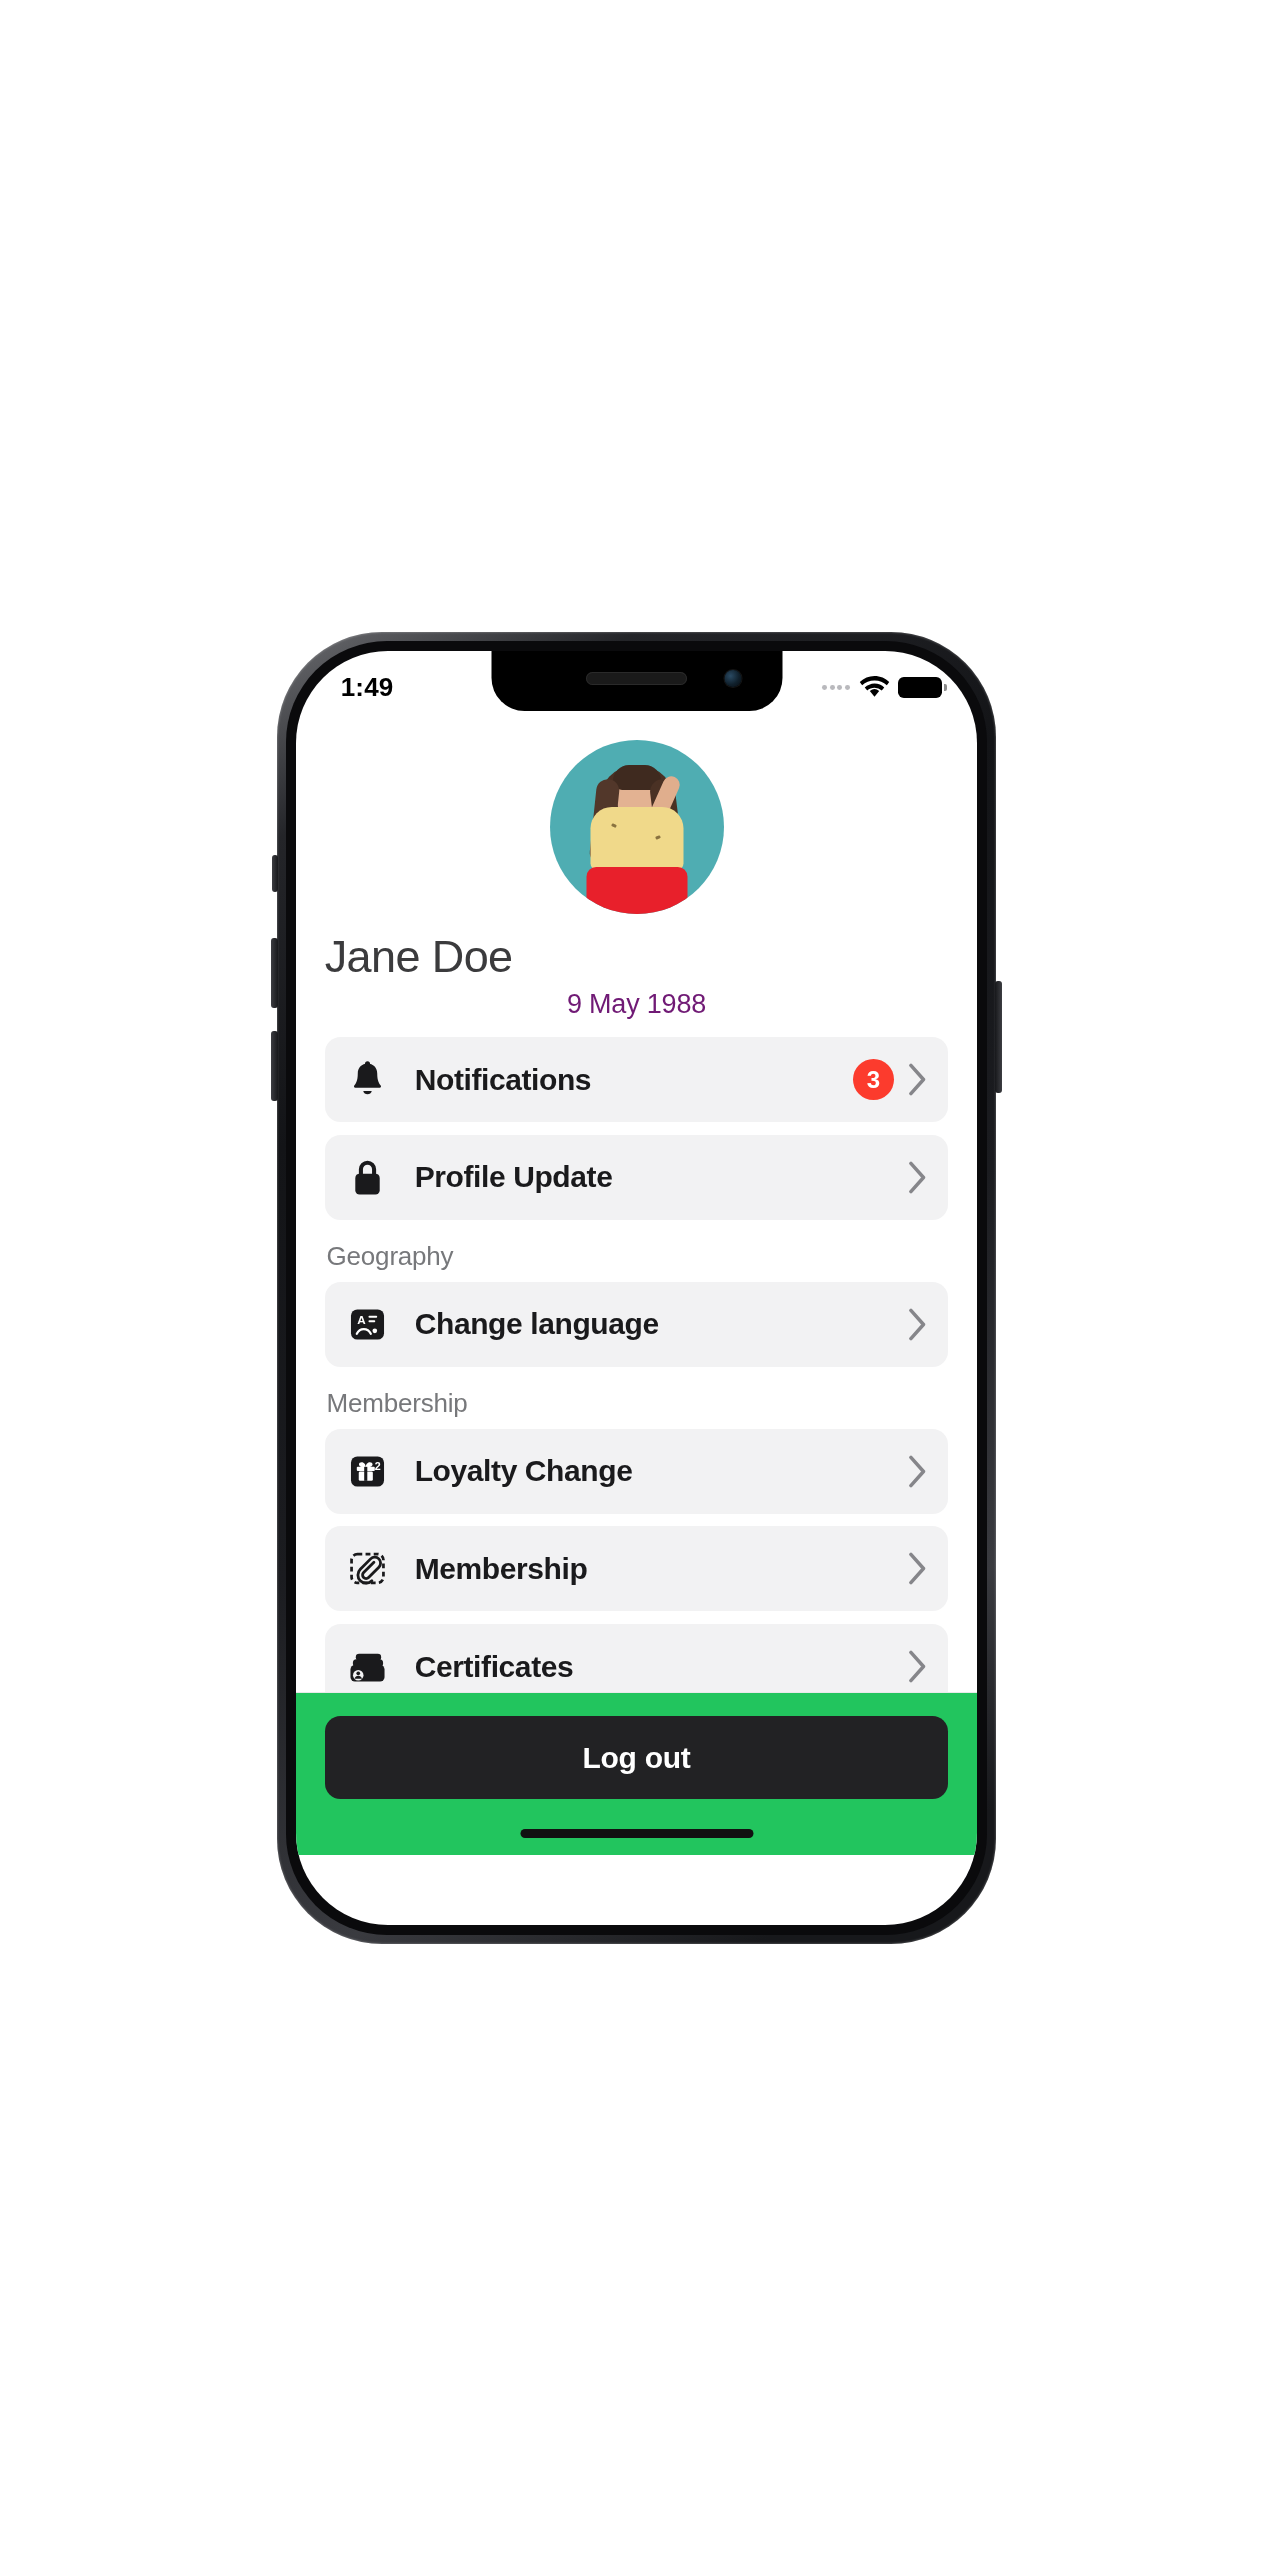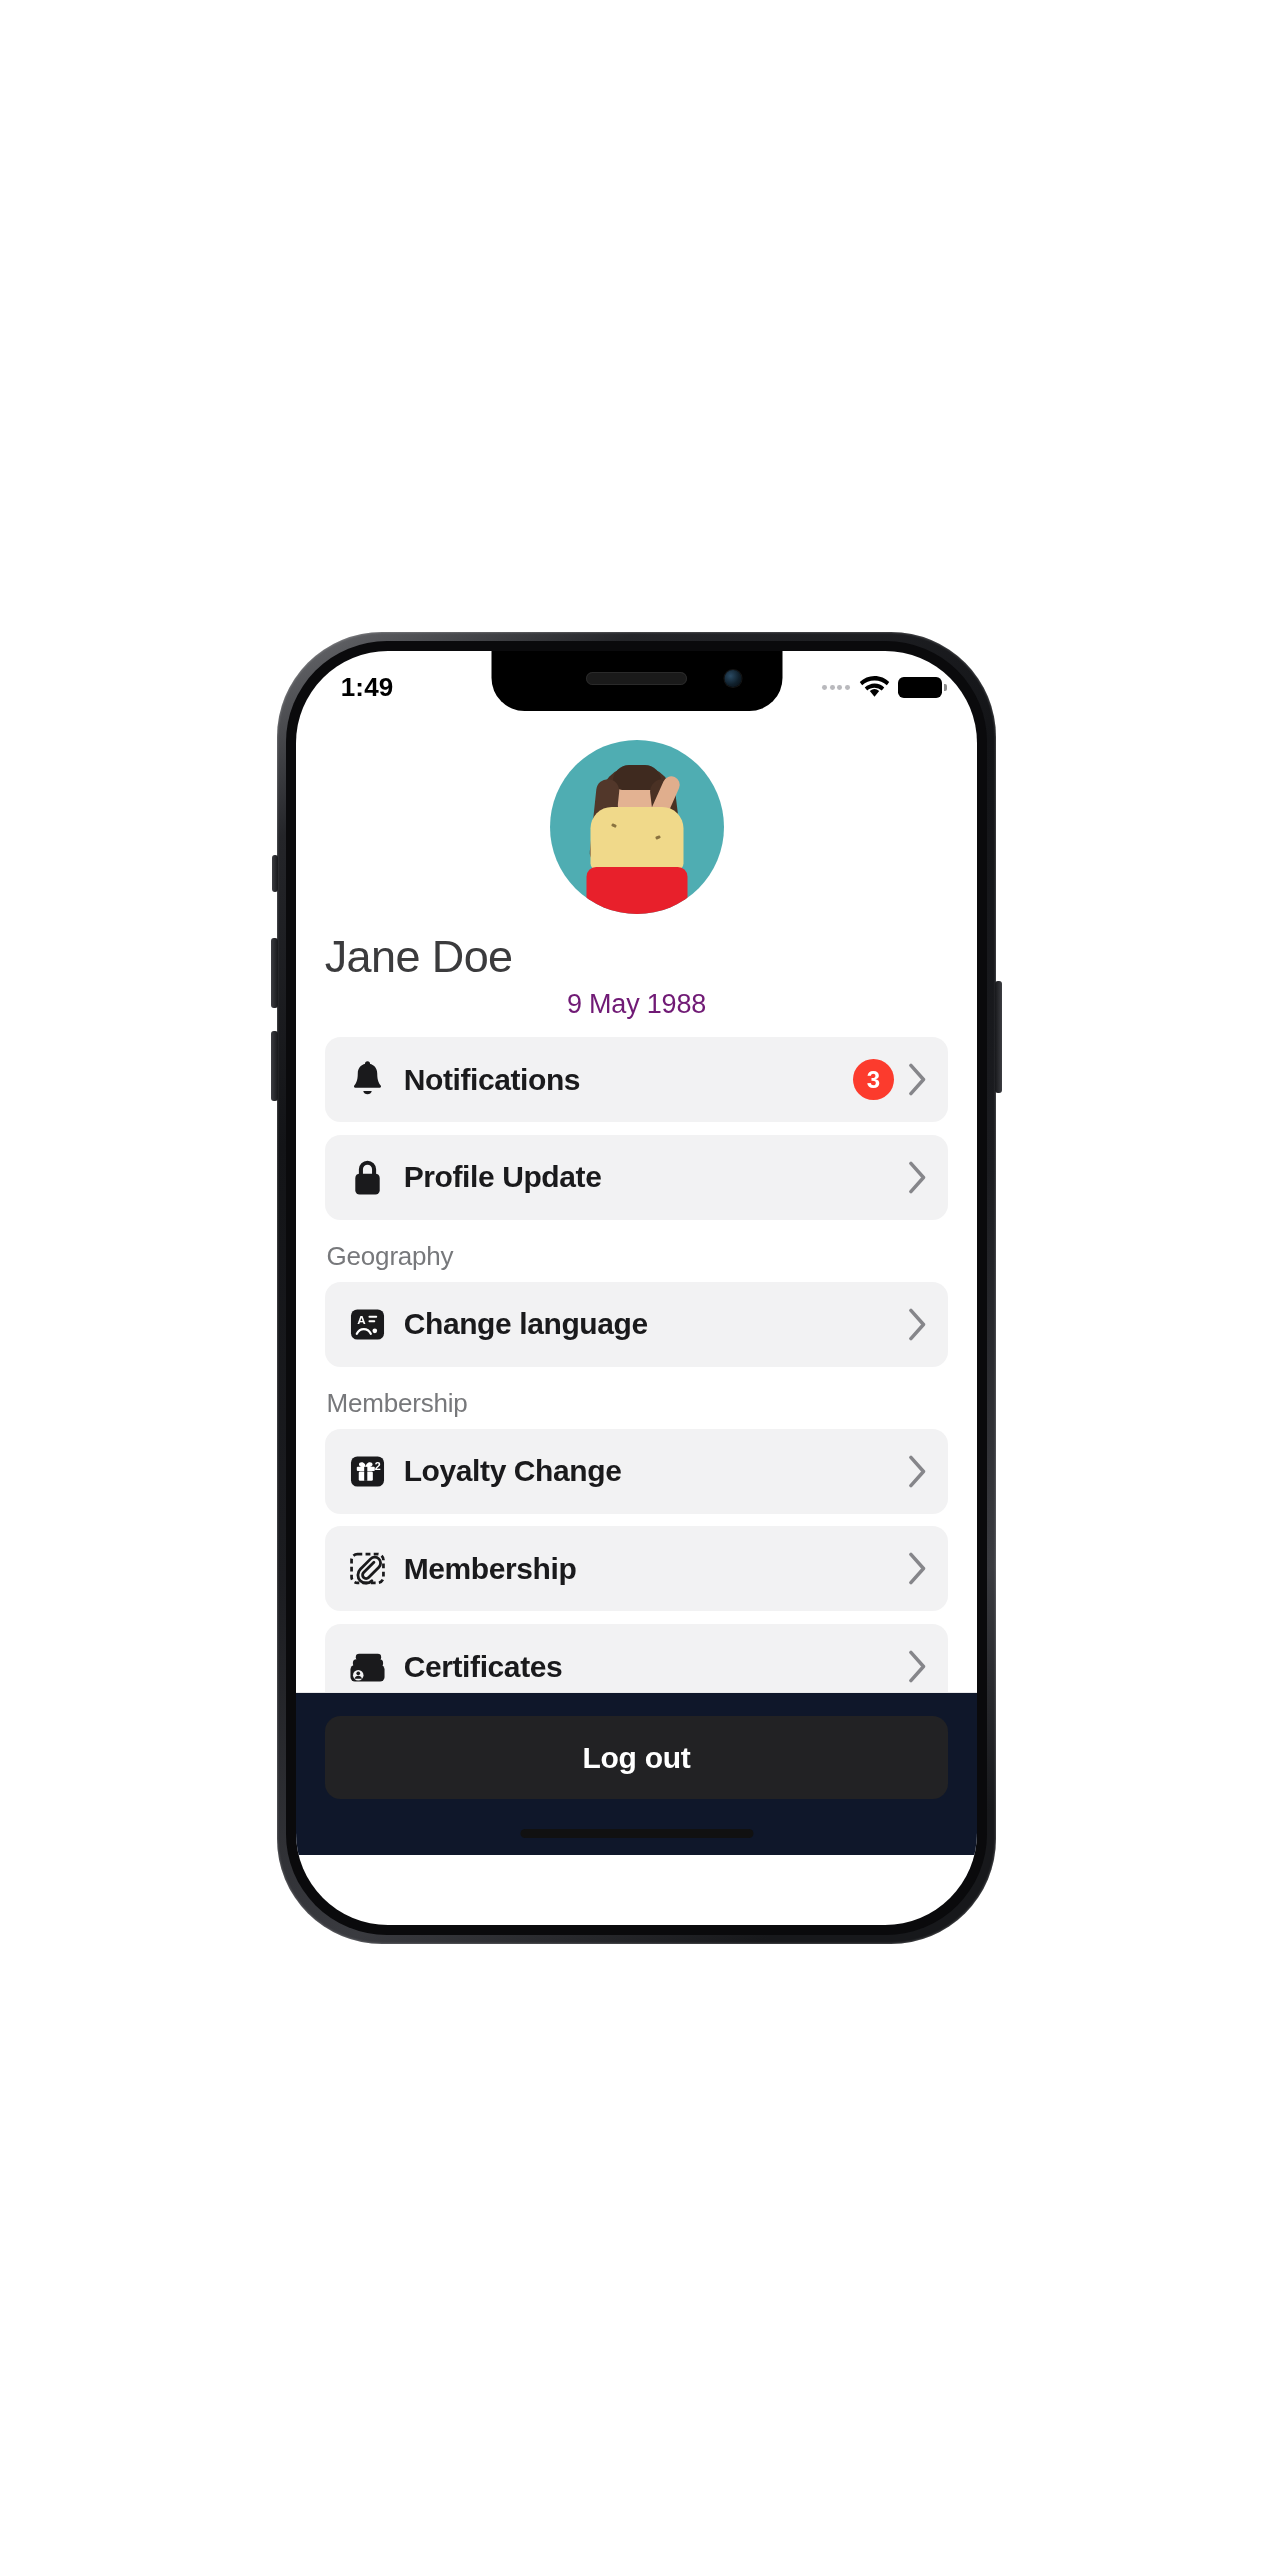--- a/index.html
+++ b/index.html
@@ -176,39 +176,39 @@
     display:flex;align-items:center;
     height:85px;border-radius:15.5px;background:#f2f2f3;
     padding:0 21.3px 0 23px;cursor:pointer;
   }
   .row-icon{
     width:39px;height:39px;display:flex;align-items:center;justify-content:center;
     flex:0 0 39px;
   }
   .row-icon svg{display:block;}
   .row-label{
-    margin-left:17px;font-size:30px;font-weight:700;color:#1a1a1c;letter-spacing:-0.4px;
+    margin-left:28px;font-size:30px;font-weight:700;color:#1a1a1c;letter-spacing:-0.4px;
   }
   .row-spacer{flex:1;}
   .badge{
     min-width:41px;height:41px;border-radius:20.4px;background:#fc3b2d;
     color:#fff;font-size:24px;font-weight:700;
     display:flex;align-items:center;justify-content:center;
     padding:0 10.7px;margin-right:13.6px;
   }
   .chev svg{display:block;}
 
   .rows-gap{height:17.4px;}
 
   
   .bottombar{
     position:relative;
     height:163px; padding:23px 29px 0;
     border-top:1px solid #e9e9ea;
-    background:#0f172a;
+    background:#22c55e;
   }
   .logout{
     width:100%;height:83px;border-radius:15.5px;background:#222224;
     color:#fff;font-size:30px;font-weight:700;letter-spacing:-0.3px;
     display:flex;align-items:center;justify-content:center;
     border:none;cursor:pointer;font-family:"Liberation Sans",sans-serif;
   }
   .home-indicator{
     position:absolute;bottom:17.4px;left:50%;transform:translateX(-50%);
     width:233px;height:8.7px;border-radius:4.8px;background:#111;

